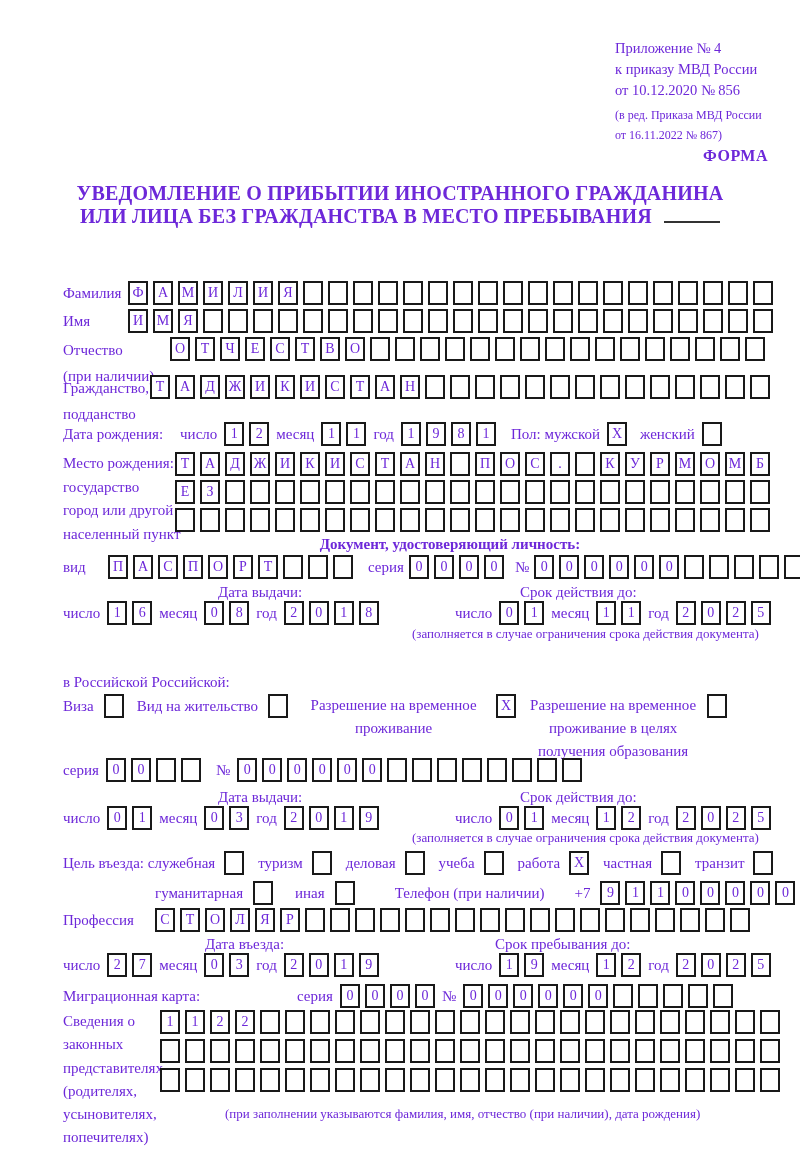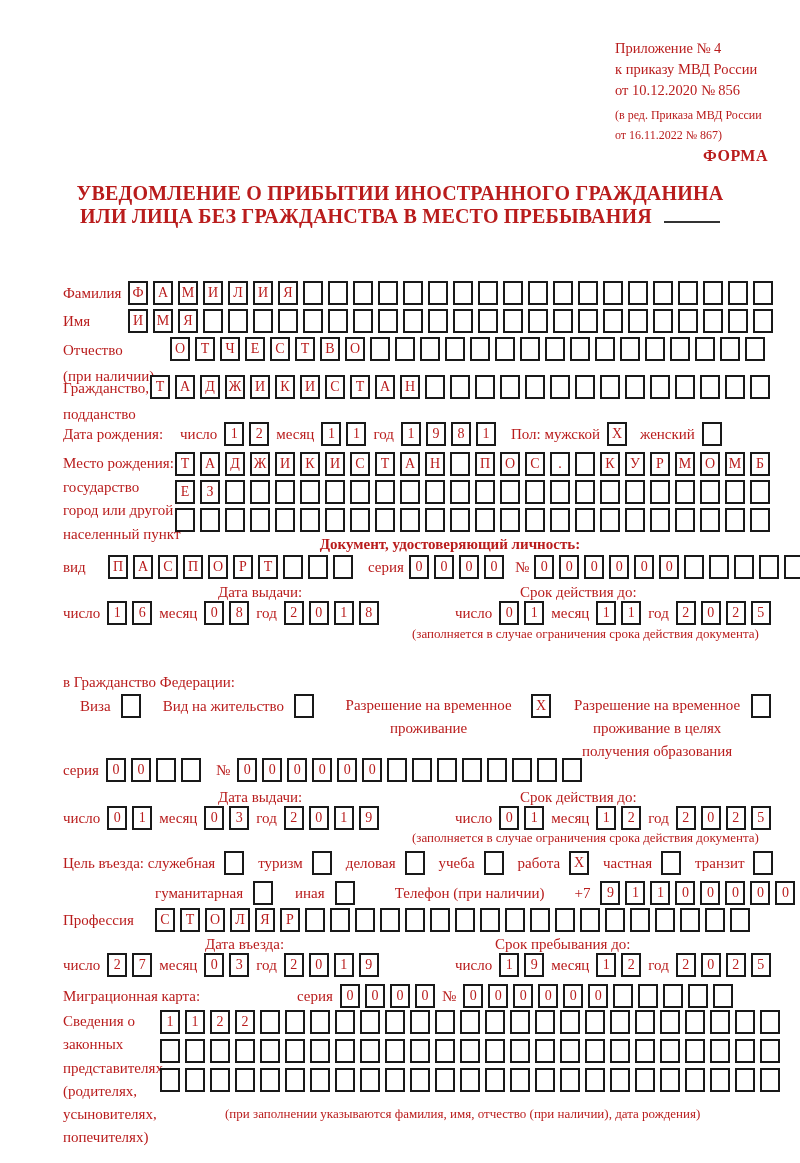--- a/index.html
+++ b/index.html
@@ -1,20 +1,20 @@
 <!DOCTYPE html>
 <html><head>
 <meta charset="utf-8">
 <style>
   * { margin:0; padding:0; box-sizing:border-box; }
   html,body { background:#ffffff; }
   body { width:800px; height:1163px; }
   .page {
     position:relative; width:800px; height:1163px; background:#fff;
-    font-family:"Liberation Serif", serif; color:#b91c1c; font-size:15px; overflow:hidden;
+    font-family:"Liberation Serif", serif; color:#6d28d9; font-size:15px; overflow:hidden;
   }
   .abs { position:absolute; }
   .b { font-weight:bold;text-align:right; }
   .hdr { line-height:21px; font-size:14.5px; }
   .hdr-sm { font-size:12px; line-height:20px; margin-top:4px; }
   .title { width:100%; text-align:center; font-weight:bold; font-size:20px; letter-spacing:.2px; }
   .sec-head { font-weight:bold; font-size:15.3px; letter-spacing:.4px; white-space:nowrap; }
   .row { display:flex; align-items:flex-start; }
   .cells { display:flex; gap:5px; }
   .cell, .cbox {
@@ -374,23 +374,23 @@
     <span class="lbl">год</span>
     <span class="cells">
         <span class="cell">2</span>
         <span class="cell">0</span>
         <span class="cell">2</span>
         <span class="cell">5</span>
       </span>
   </div>
   <div class="abs note" style="top:626px; left:412px;">(заполняется в случае ограничения срока действия документа)</div>
 
-  <div class="abs" style="top:674px; left:63px;">в Гражданство Федерации:</div>
-
-  <div class="abs row" style="top:694px; left:80px; gap:22px;">
+  <div class="abs" style="top:674px; left:63px;">в Российской Российской:</div>
+
+  <div class="abs row" style="top:694px; left:63px; gap:13px;">
     <div class="opt">
       <span class="lbl">Виза</span>
       <span class="cbox"></span>
     </div>
     <div class="opt">
       <span class="lbl">Вид на жительство</span>
       <span class="cbox"></span>
     </div>
     <div class="opt">
       <div class="opt-ml" style="width:185px;">

